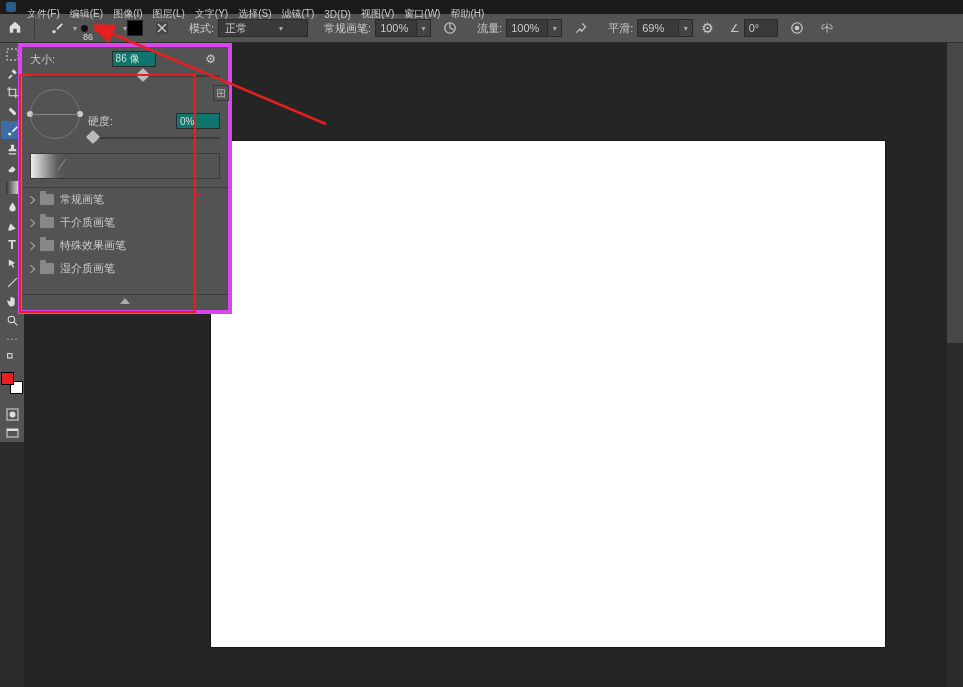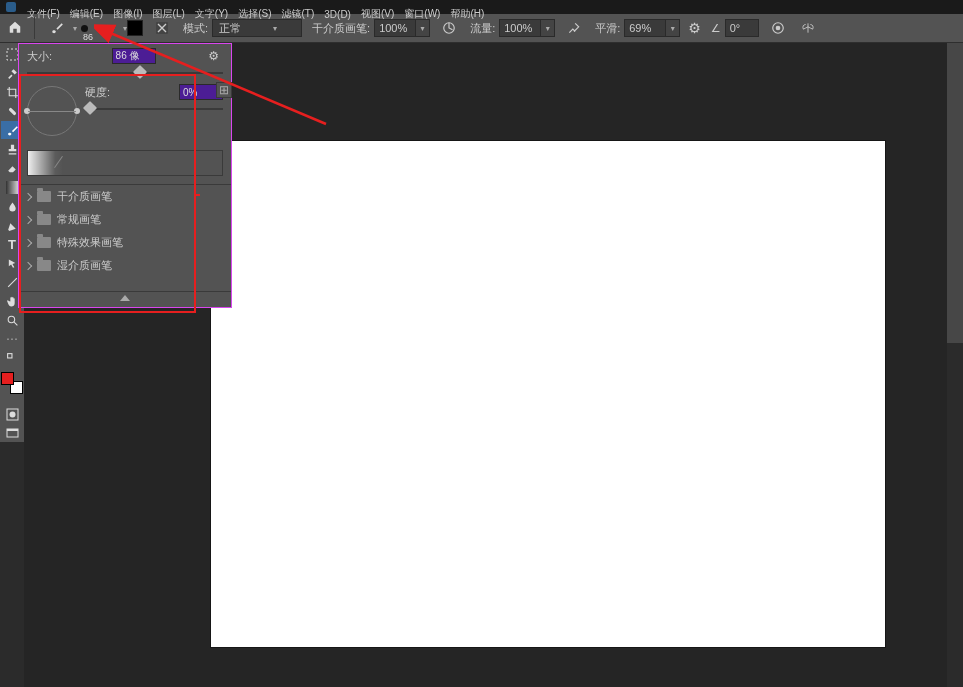--- a/index.html
+++ b/index.html
@@ -12,21 +12,21 @@
   
   
   .optionsbar { background: #535353; height: 29px; display: flex; align-items: center; border-bottom: 1px solid #2e2e2e; font-size: 11px; color: #ccc; }
   .opt-home { width: 30px; text-align: center; font-size: 13px; }
   .opt-brush { width: 20px; height: 20px; display: flex; align-items: center; justify-content: center; margin-left: 8px; }
   .opt-drop { width: 10px; height: 20px; display: flex; align-items: center; justify-content: center; }
   .opt-preset-btn { width: 36px; height: 20px; position: relative; margin-left: 4px; display: flex; align-items: center; justify-content: flex-start; }
   .opt-preset-dot { width: 7px; height: 7px; background: #111; border-radius: 50%; }
   .opt-preset-num { position: absolute; bottom: -4px; left: 2px; font-size: 9px; color: #ddd; }
   .color-sw { width: 16px; height: 16px; background: #000; border: 1px solid #222; margin-left: 0; }
-  .opt-label { margin-left: 10px; }
+  .opt-label { margin-left: 16px; }
   .opt-select { background: #3a3a3a; border: 1px solid #2a2a2a; color: #ccc; height: 18px; font-size: 11px; padding: 0 24px 0 6px; margin-left: 4px; position: relative; display: inline-flex; align-items: center; min-width: 90px; }
   .opt-select.small { min-width: 42px; padding: 0 4px 0 4px; }
   .opt-caret { margin-left: auto; font-size: 8px; color: #aaa; }
   .dropbtn { width: 14px; height: 18px; background: #444; display: inline-flex; align-items: center; justify-content: center; font-size: 8px; color: #aaa; border: 1px solid #2a2a2a; border-left: none; }
   .opt-iconbtn { width: 22px; height: 22px; border: 1px solid transparent; border-radius: 2px; display: flex; align-items: center; justify-content: center; margin-left: 8px; color: #ccc; }
   .opt-gear { margin-left: 8px; font-size: 14px; }
   
   
   .toolbar { position: absolute; left: 0; top: 43px; width: 24px; background: #535353; display: flex; flex-direction: column; align-items: center; padding-top: 2px; gap: 1px; }
   .tool { width: 22px; height: 18px; display: flex; align-items: center; justify-content: center; color: #ddd; font-size: 12px; }
@@ -37,24 +37,24 @@
   .ellipsis { color: #aaa; font-size: 12px; padding: 2px 0; }
   .tool.small { height: 18px; }
   
   
   .workspace { position: absolute; left: 24px; top: 43px; right: 16px; bottom: 0; background: #252525; }
   .canvas { position: absolute; left: 187px; top: 98px; width: 674px; height: 506px; background: #fff; box-shadow: 0 0 0 1px rgba(0,0,0,.4); }
   
   .rightstrip { position: absolute; right: 0; top: 43px; width: 16px; height: 300px; background: #474747; }
   
   
-  .brush-popup { position: absolute; left: 18px; top: 43px; width: 214px; background: #535353; border: 1px solid #d946ef; color: #ccc; font-size: 11px; z-index: 50; }
+  .brush-popup { position: absolute; left: 18px; top: 43px; width: 214px; background: #535353; border: 4px solid #d946ef; color: #ccc; font-size: 11px; z-index: 50; }
   .bp-row { display: flex; align-items: center; height: 24px; padding: 0 8px; }
   .bp-label { width: 36px; }
-  .bp-input { margin-left: auto; background: #4c1d95; border: 1px solid #2a2a2a; color: #ddd; width: 44px; height: 16px; font-size: 10px; padding: 0 3px; text-align: left; display: flex; align-items: center; }
+  .bp-input { margin-left: auto; background: #0f766e; border: 1px solid #2a2a2a; color: #ddd; width: 44px; height: 16px; font-size: 10px; padding: 0 3px; text-align: left; display: flex; align-items: center; }
   .bp-gear { margin-left: auto; font-size: 12px; color: #ccc; padding: 0 4px; }
   .bp-slider { position: relative; height: 12px; margin: 0 8px; }
   .bp-track { position: absolute; left: 0; right: 0; top: 4px; height: 2px; background: #3a3a3a; }
   .bp-thumb { position: absolute; top: -1px; width: 10px; height: 10px; background: #bbb; transform: rotate(45deg); border-radius: 1px; }
   .bp-angle { width: 50px; height: 50px; border: 1px solid #777; border-radius: 50%; margin: 6px 8px; position: relative; }
   .bp-angle .hdl { position: absolute; width: 6px; height: 6px; background: #ccc; border-radius: 50%; }
   .bp-preview { margin: 8px; height: 26px; background: linear-gradient(to right, rgba(255,255,255,0.9), rgba(255,255,255,0.05) 14%, rgba(255,255,255,0.0) 18%); border: 1px solid #3a3a3a; position: relative; } 
   .bp-preview-pen { position: absolute; left: 30px; top: 4px; width: 1px; height: 14px; background: #888; transform: rotate(35deg); }
   .bp-folders { border-top: 1px solid #3a3a3a; margin-top: 4px; }
   .bp-folder { display: flex; align-items: center; height: 23px; padding: 0 6px; gap: 6px; }
@@ -121,21 +121,21 @@
         <path d="M6 6l12 12M6 18L18 6" stroke="#ccc" stroke-width="2"></path>
       </svg>
   </div>
 
   <span class="opt-label">模式:</span>
   <div class="opt-select">
     <span>正常</span>
     <span class="opt-caret">▾</span>
   </div>
 
-  <span class="opt-label">干介质画笔:</span>
+  <span class="opt-label">常规画笔:</span>
   <div class="opt-select small">
     <span>100%</span>
   </div>
   <div class="dropbtn">
       <span>▾</span>
     </div>
   <div class="opt-iconbtn">
     <svg width="14" height="14" viewBox="0 0 24 24" fill="none" stroke="#ccc" stroke-width="2">
         <circle cx="12" cy="12" r="9"></circle>
         <path d="M12 3v9l6 3"></path>
@@ -297,21 +297,21 @@
 <div class="brush-popup">
   <div class="bp-row">
     <span class="bp-label">大小:</span>
     <span class="bp-input">86 像</span>
     <span class="bp-gear"><span>⚙</span></span>
   </div>
   <div class="bp-slider">
     <div class="bp-track"></div>
     <div class="bp-thumb" style="left:108px"></div>
   </div>
-  <div style="display:flex;align-items:flex-start">
+  <div style="display:flex;align-items:flex-end">
     <div class="bp-angle">
       <div class="hdl" style="left:-4px; top:21px"></div>
       <div class="hdl" style="right:-4px; top:21px"></div>
       <div style="position:absolute;left:0;right:0;top:24px;height:1px;background:#888"></div>
     </div>
     <div style="flex:1">
       <div class="bp-row" style="padding:0 8px 0 0">
         <span class="bp-label">硬度:</span>
         <span class="bp-input">0%</span>
       </div>
@@ -323,26 +323,26 @@
   </div>
 
   <div class="bp-preview">
     <div class="bp-preview-pen"></div>
   </div>
 
   <div class="bp-folders">
     <div class="bp-folder">
       <span class="chev"></span>
       <span class="ficon"></span>
-      <span>干介质画笔</span>
+      <span>常规画笔</span>
     </div>
     <div class="bp-folder">
       <span class="chev"></span>
       <span class="ficon"></span>
-      <span>常规画笔</span>
+      <span>干介质画笔</span>
     </div>
     <div class="bp-folder">
       <span class="chev"></span>
       <span class="ficon"></span>
       <span>特殊效果画笔</span>
     </div>
     <div class="bp-folder">
       <span class="chev"></span>
       <span class="ficon"></span>
       <span>湿介质画笔</span>

